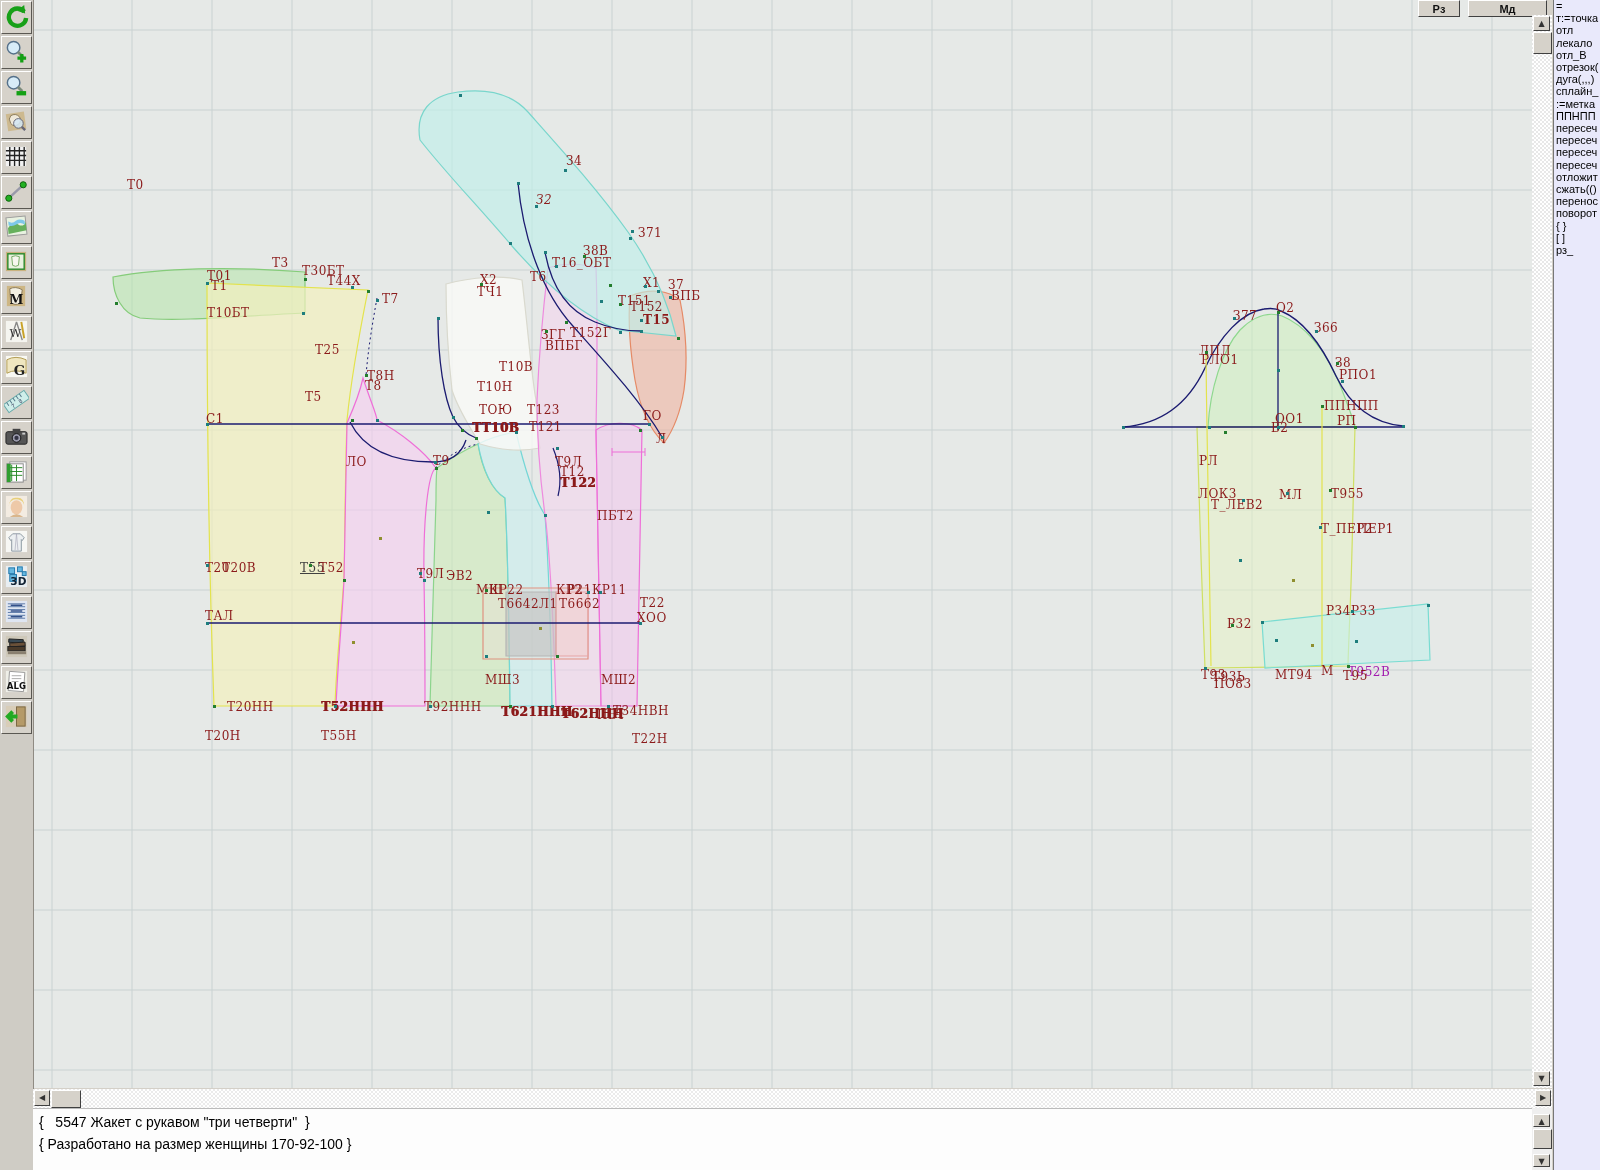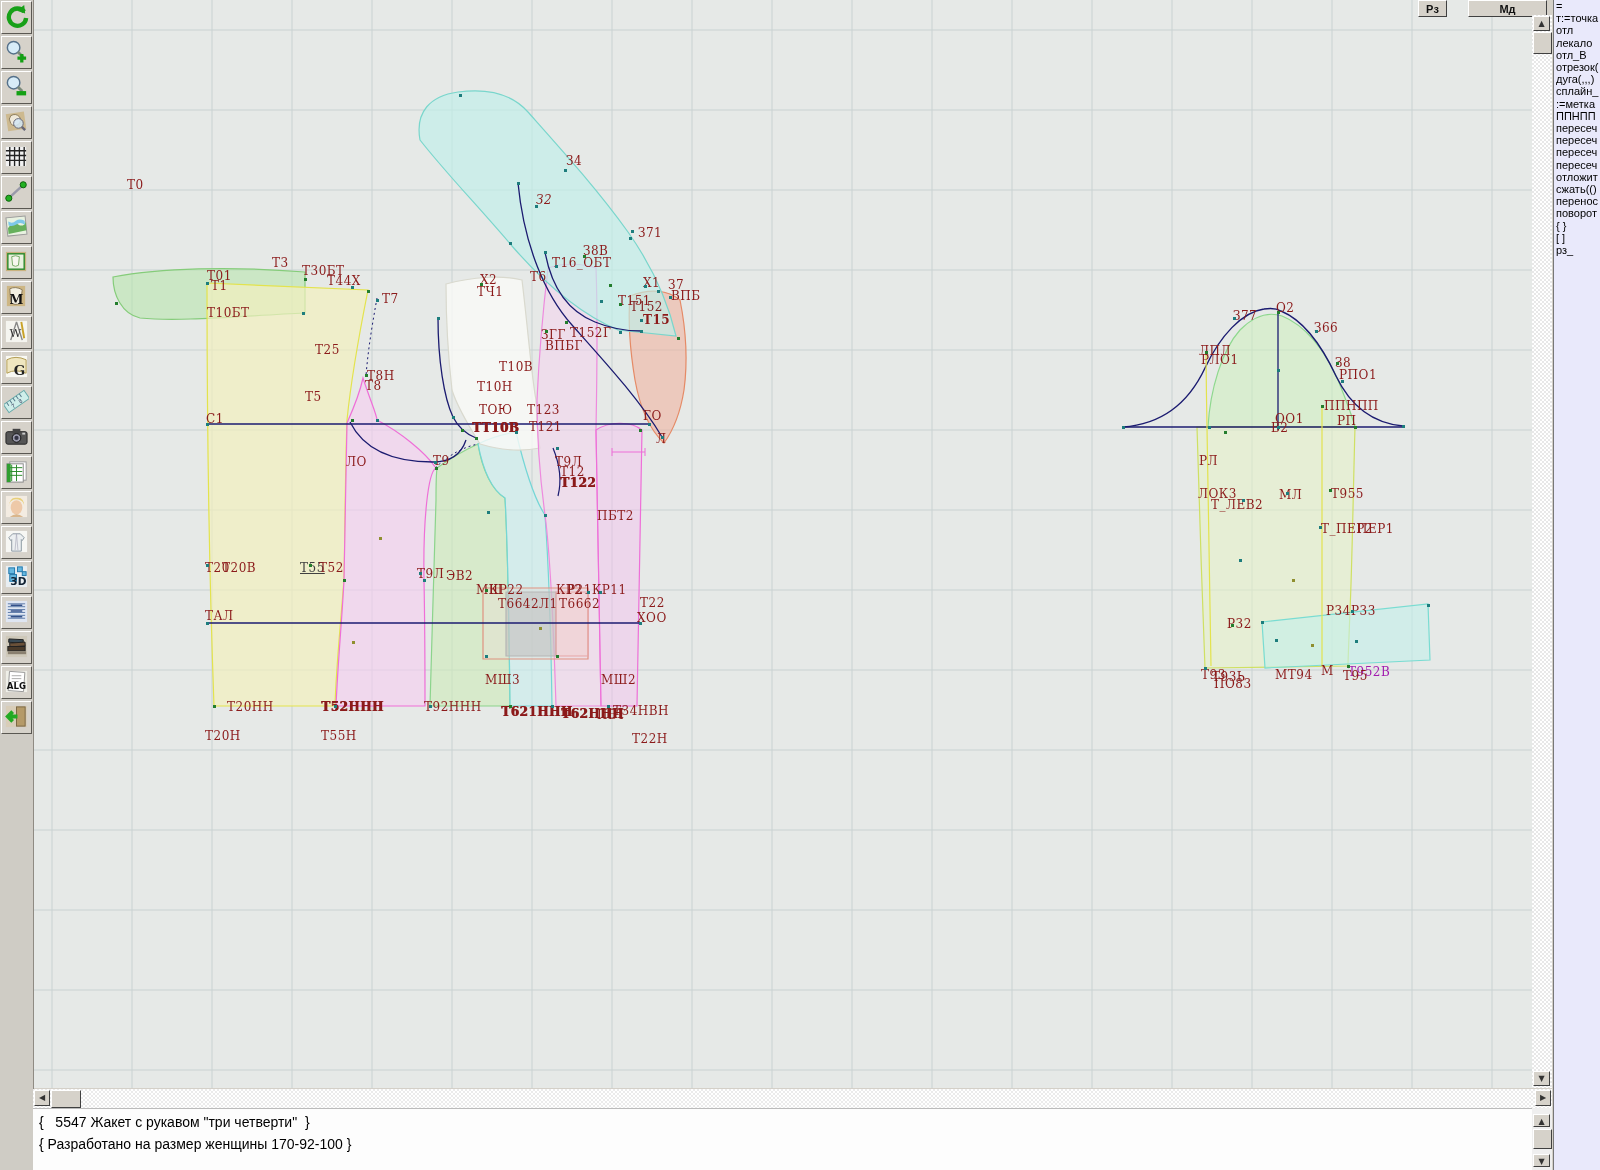--- a/index.html
+++ b/index.html
@@ -496,21 +496,21 @@
     </div>
     <div class="tbtn">
       <svg viewBox="0 0 26 26">
         <rect x="2" y="2" width="22" height="22" fill="#d8cdb8"></rect>
         <rect x="13" y="3" width="9" height="20" fill="#b59a68" stroke="#7a6642"></rect>
         <path d="M14 13 H5 M9 8 l-5 5 5 5" stroke="#22aa22" stroke-width="4" fill="none"></path>
       </svg>
     </div>
   </div>
 
-<button class="minibtn" style="left:1418px;width:29px">Рз</button>
+<button class="minibtn" style="left:1418px;width:42px">Рз</button>
 <button class="minibtn" style="left:1468px;width:79px">Мд</button>
 
 <div id="vscroll" class="sb">
   <div class="sbtn" style="left:1px;top:1px;width:17px;height:15px">▲</div>
   <div class="sthumb" style="left:1px;top:17px;width:17px;height:20px"></div>
   <div class="sbtn" style="left:1px;top:1056px;width:17px;height:15px">▼</div>
 </div>
 
 <div id="hscroll" class="sb">
   <div class="sbtn" style="left:1px;top:1px;width:16px;height:16px">◀</div>

